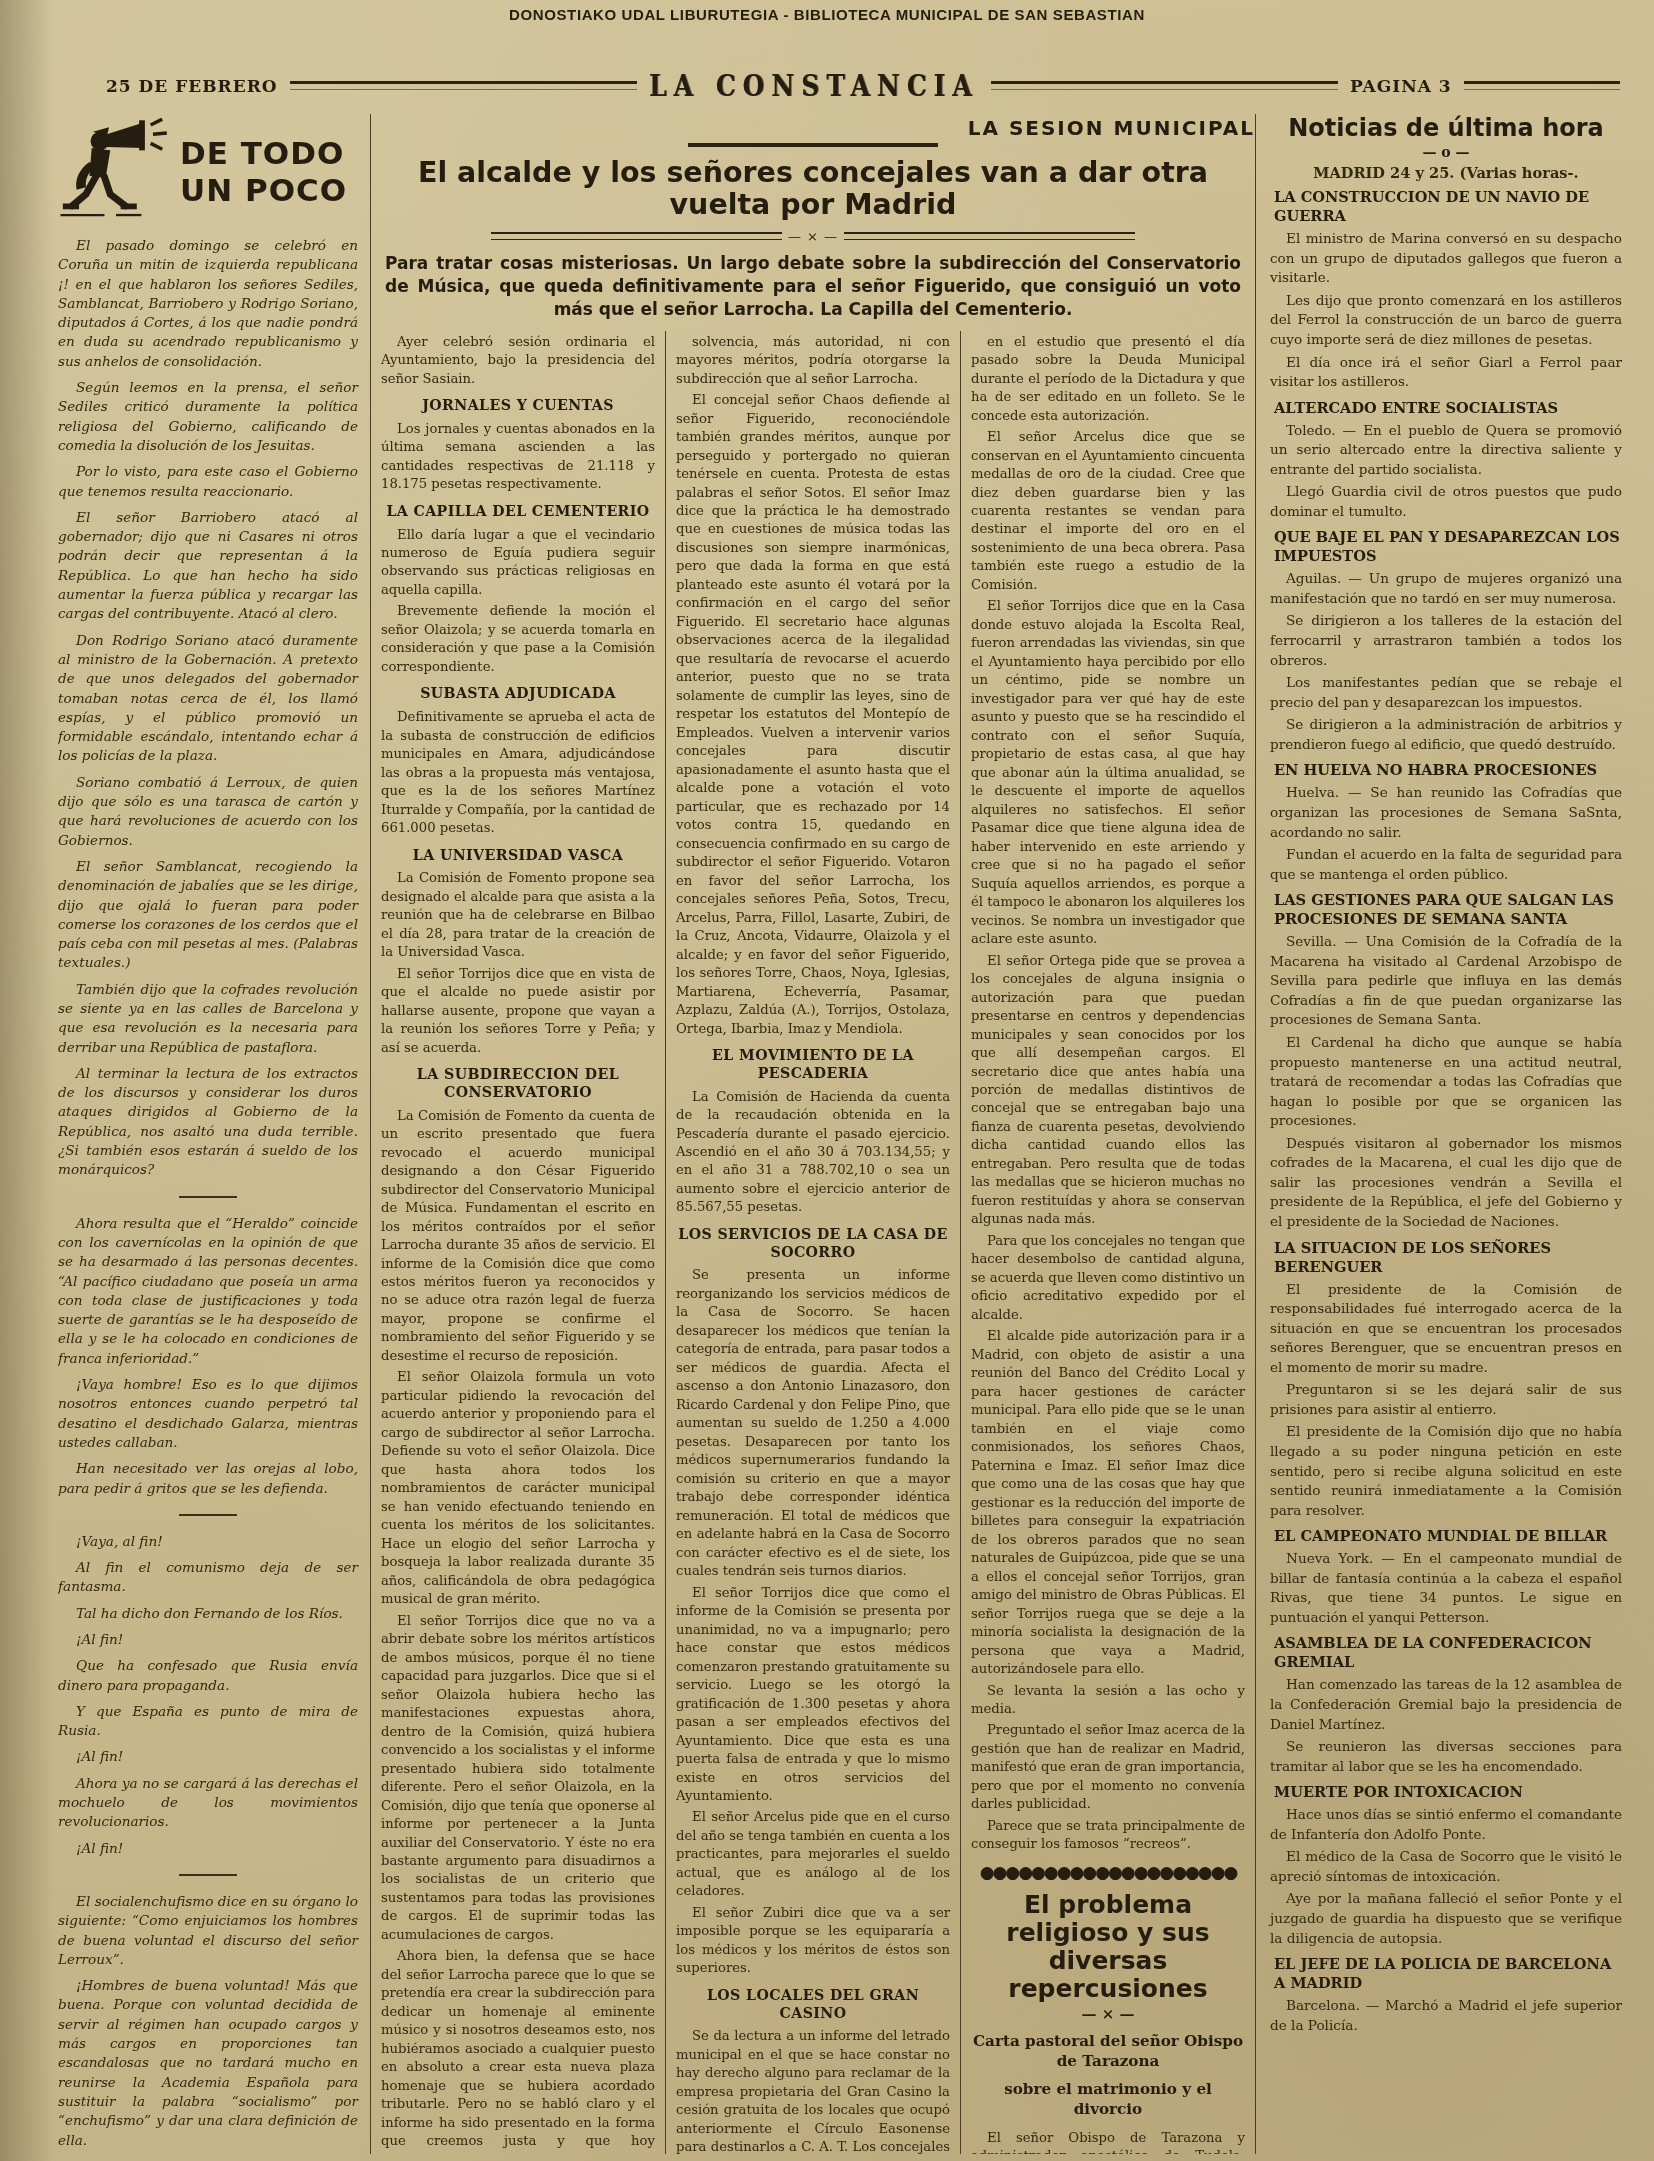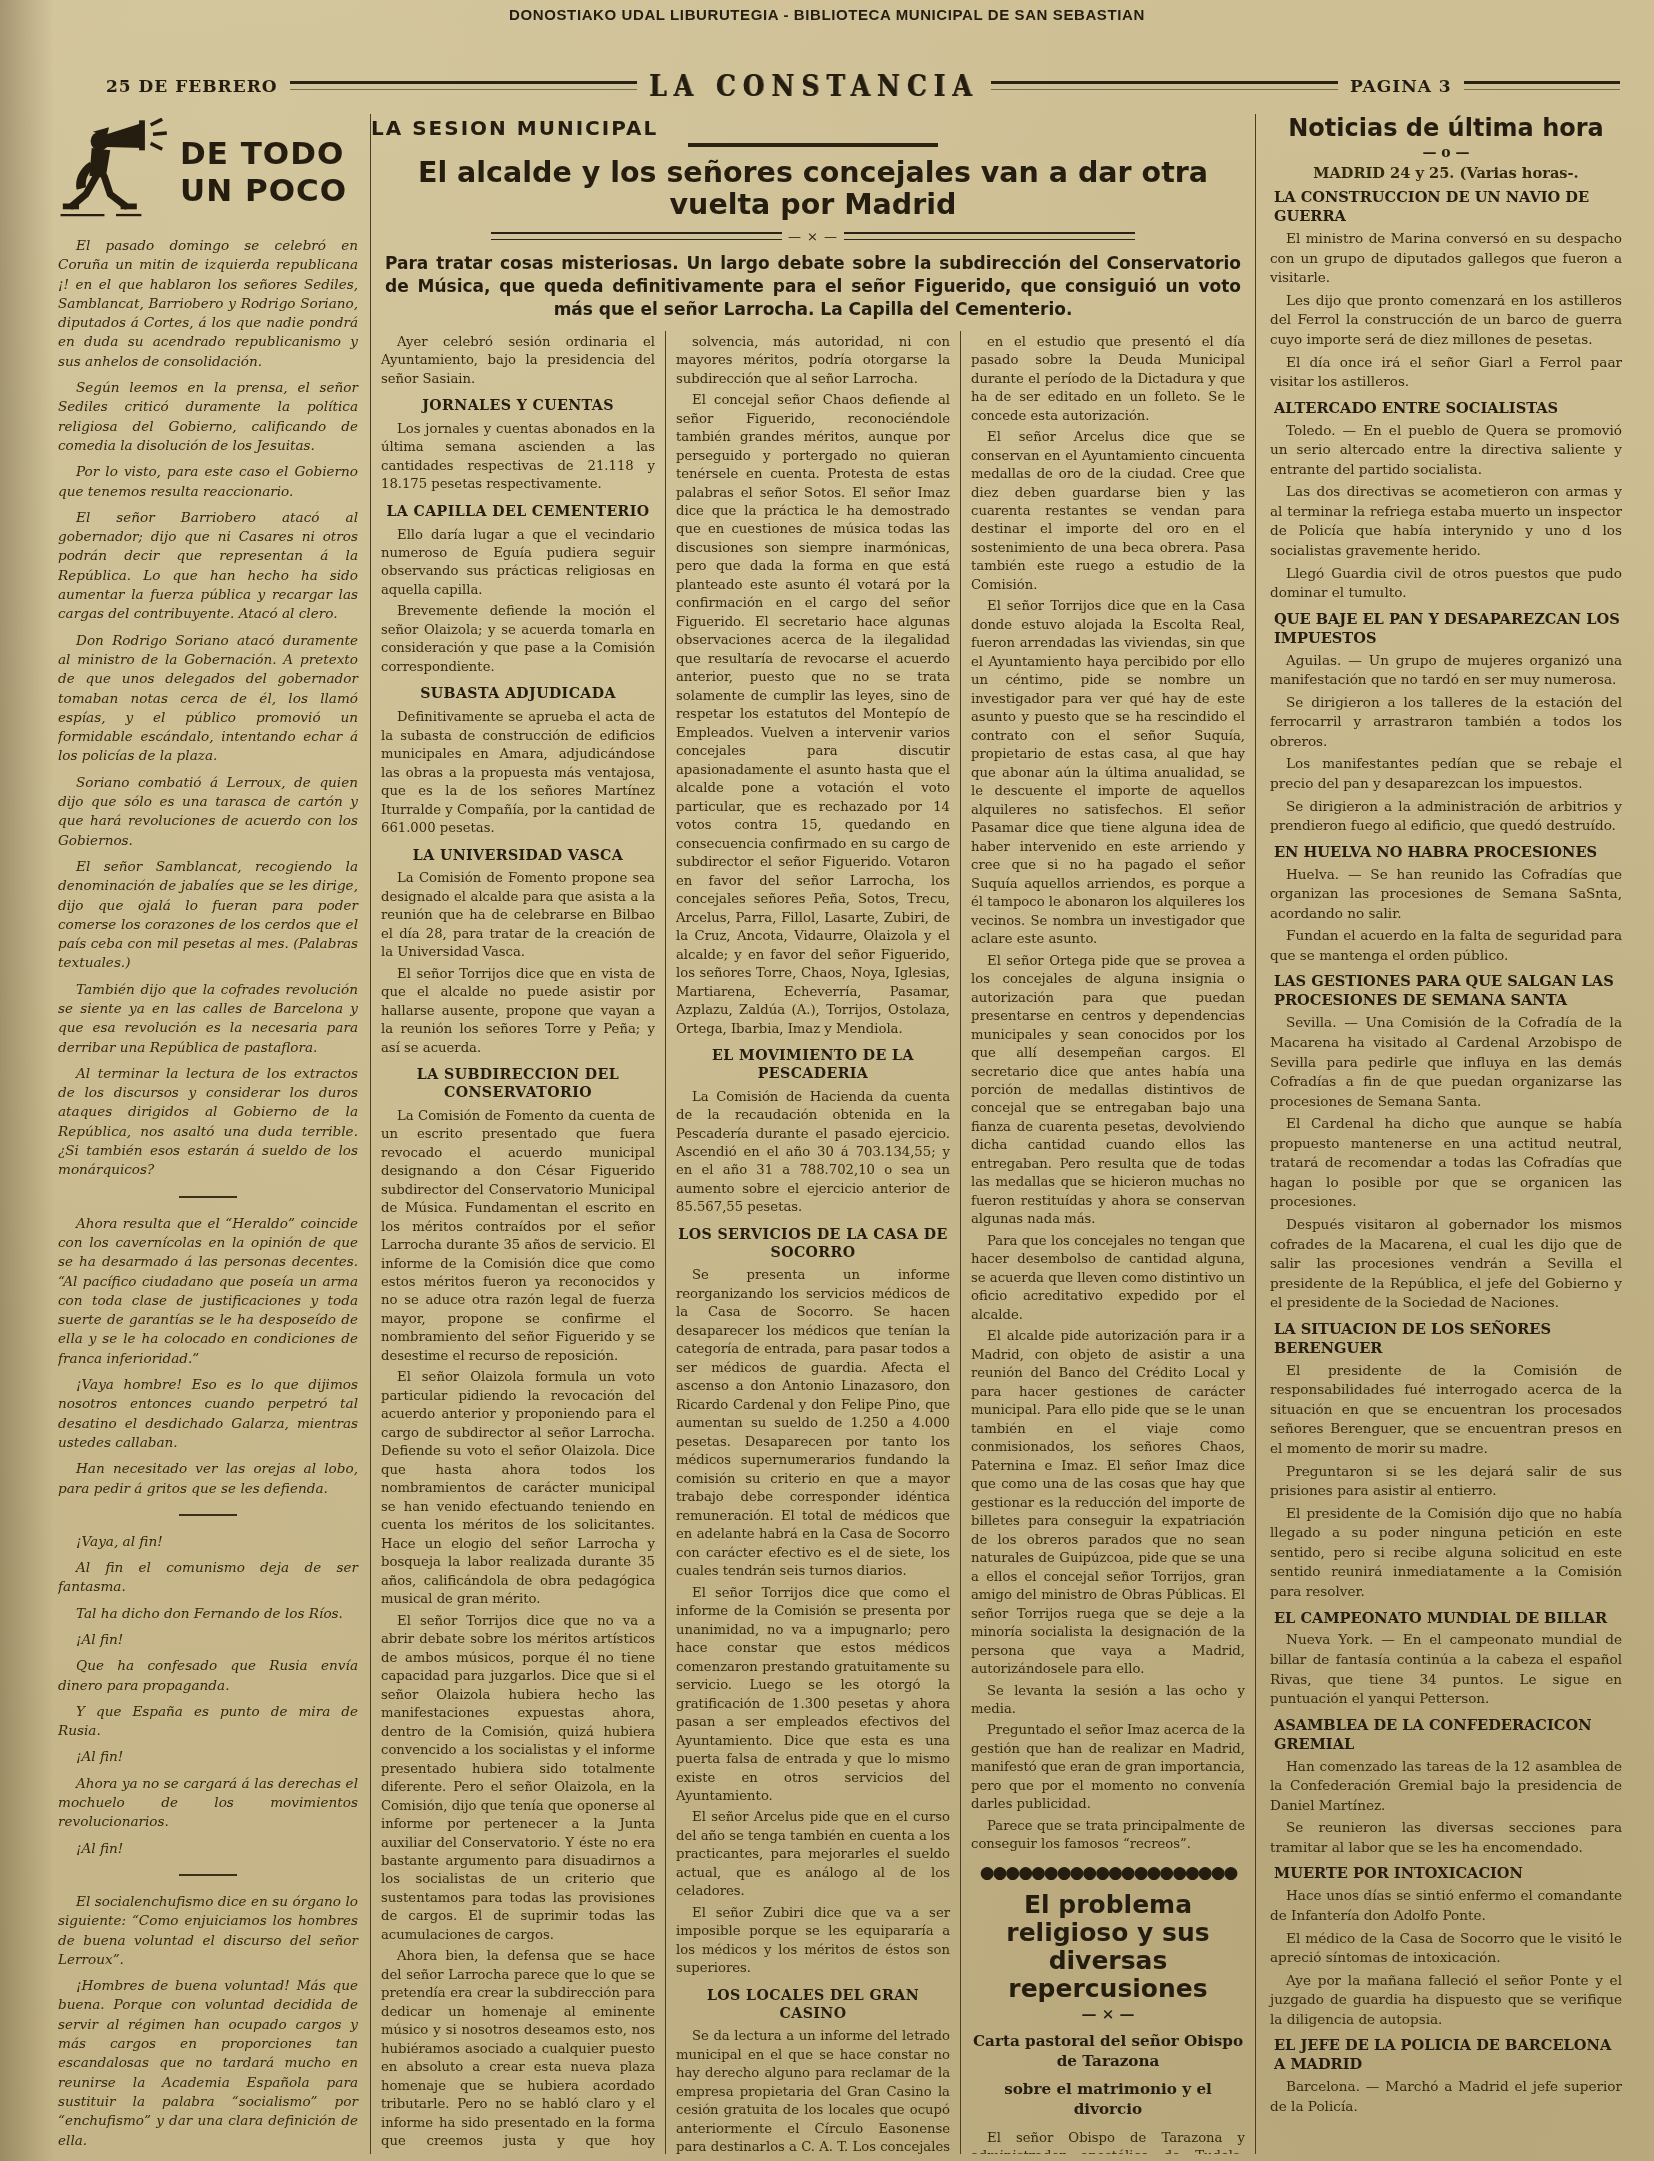--- a/index.html
+++ b/index.html
@@ -25,21 +25,21 @@
   .lc-head{display:flex;align-items:center;gap:6px;margin-bottom:10px;}
   .lc-title{font-family:"DejaVu Sans", sans-serif;font-weight:bold;font-size:31px;
     line-height:1.2;color:#241d10;letter-spacing:1px;}
   .col-left p, .b-pi{font-style:italic;font-size:13.6px;line-height:1.42;text-align:justify;}
   .b-pi{margin:0 0 7px;text-indent:18px;}
   .b-hr{width:58px;border-top:2px solid #3a2f18;margin:16px auto;}
   
   .main-wrap{width:884px;flex:none;border-left:1.5px solid #4a3d22;border-right:1.5px solid #4a3d22;
     display:flex;flex-direction:column;padding:2px 0 0;overflow:hidden;}
   .kicker{font-family:"DejaVu Sans",sans-serif;font-weight:bold;font-size:20px;
-    text-align:left;letter-spacing:2px;color:#241d10;}
+    text-align:right;letter-spacing:2px;color:#241d10;}
   .kicker-rule{width:250px;border-top:4px solid #2a2212;margin:3px auto 6px;}
   .headline{font-family:"DejaVu Sans",sans-serif;font-weight:bold;font-size:28.5px;
     line-height:1.12;text-align:center;color:#241d10;margin:4px 10px 8px;}
   .deckrule{display:flex;align-items:center;margin:0 120px;}
   .drl{flex:1;height:5px;border-top:2px solid #2a2212;border-bottom:1px solid #2a2212;}
   .drd{font-size:13px;padding:0 6px;color:#2a2212;letter-spacing:1px;}
   .deck{font-family:"DejaVu Sans",sans-serif;font-weight:bold;font-size:17px;line-height:1.35;
     text-align:justify;text-align-last:center;color:#241d10;margin:8px 14px 10px;}
   .main-cols{display:flex;flex:1;overflow:hidden;}
   .mcol{flex:1;padding:2px 10px 0;overflow:hidden;}
@@ -211,21 +211,20 @@
       <div class="nh-title">Noticias de última hora</div>
       <div class="nh-odiv">— o —</div>
       <div>
           <div class="b-dl">MADRID 24 y 25. (Varias horas-.</div>
           <div class="b-nh">LA CONSTRUCCION DE UN NAVIO DE GUERRA</div>
           <p class="b-p">El ministro de Marina conversó en su despacho con un grupo de diputados gallegos que fueron a visitarle.</p>
           <p class="b-p">Les dijo que pronto comenzará en los astilleros del Ferrol la construcción de un barco de guerra cuyo importe será de diez millones de pesetas.</p>
           <p class="b-p">El día once irá el señor Giarl a Ferrol paar visitar los astilleros.</p>
           <div class="b-nh">ALTERCADO ENTRE SOCIALISTAS</div>
           <p class="b-p">Toledo. — En el pueblo de Quera se promovió un serio altercado entre la directiva saliente y entrante del partido socialista.</p>
-          <p class="b-p">Las dos directivas se acometieron con armas y al terminar la refriega estaba muerto un inspector de Policía que había interynido y uno d los socialistas gravemente herido.</p>
           <p class="b-p">Llegó Guardia civil de otros puestos que pudo dominar el tumulto.</p>
           <div class="b-nh">QUE BAJE EL PAN Y DESAPAREZCAN LOS IMPUESTOS</div>
           <p class="b-p">Aguilas. — Un grupo de mujeres organizó una manifestación que no tardó en ser muy numerosa.</p>
           <p class="b-p">Se dirigieron a los talleres de la estación del ferrocarril y arrastraron también a todos los obreros.</p>
           <p class="b-p">Los manifestantes pedían que se rebaje el precio del pan y desaparezcan los impuestos.</p>
           <p class="b-p">Se dirigieron a la administración de arbitrios y prendieron fuego al edificio, que quedó destruído.</p>
           <div class="b-nh">EN HUELVA NO HABRA PROCESIONES</div>
           <p class="b-p">Huelva. — Se han reunido las Cofradías que organizan las procesiones de Semana SaSnta, acordando no salir.</p>
           <p class="b-p">Fundan el acuerdo en la falta de seguridad para que se mantenga el orden público.</p>
           <div class="b-nh">LAS GESTIONES PARA QUE SALGAN LAS PROCESIONES DE SEMANA SANTA</div>

